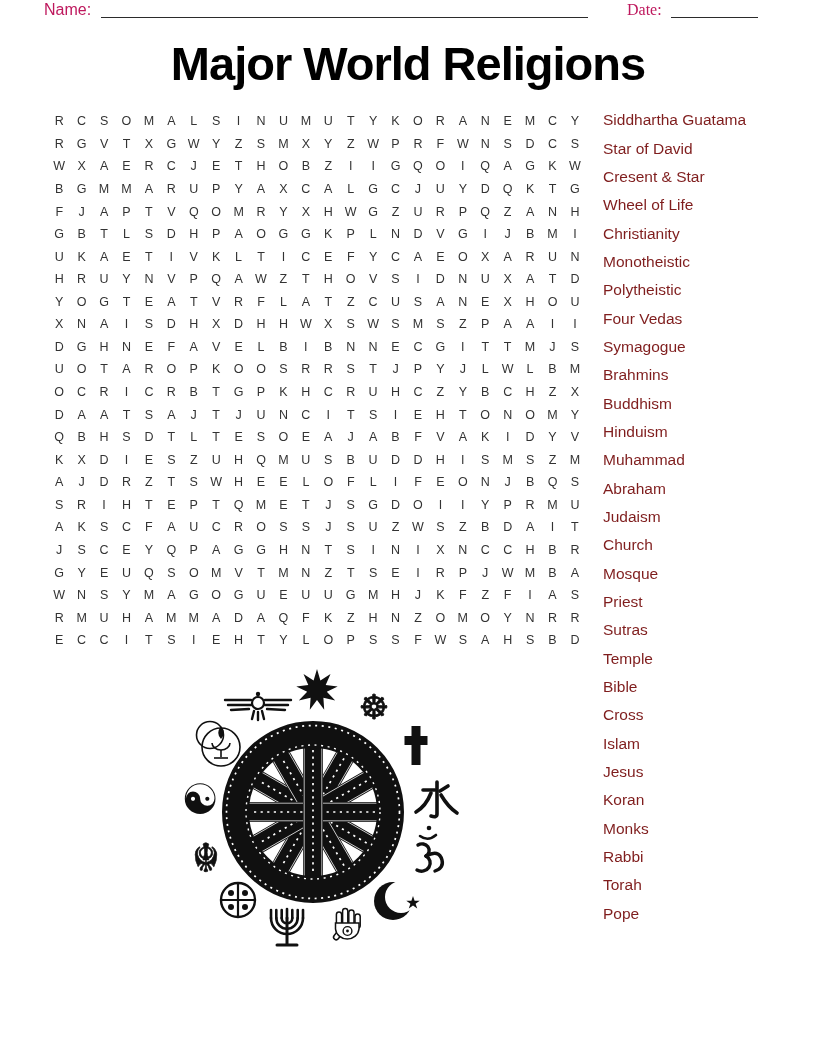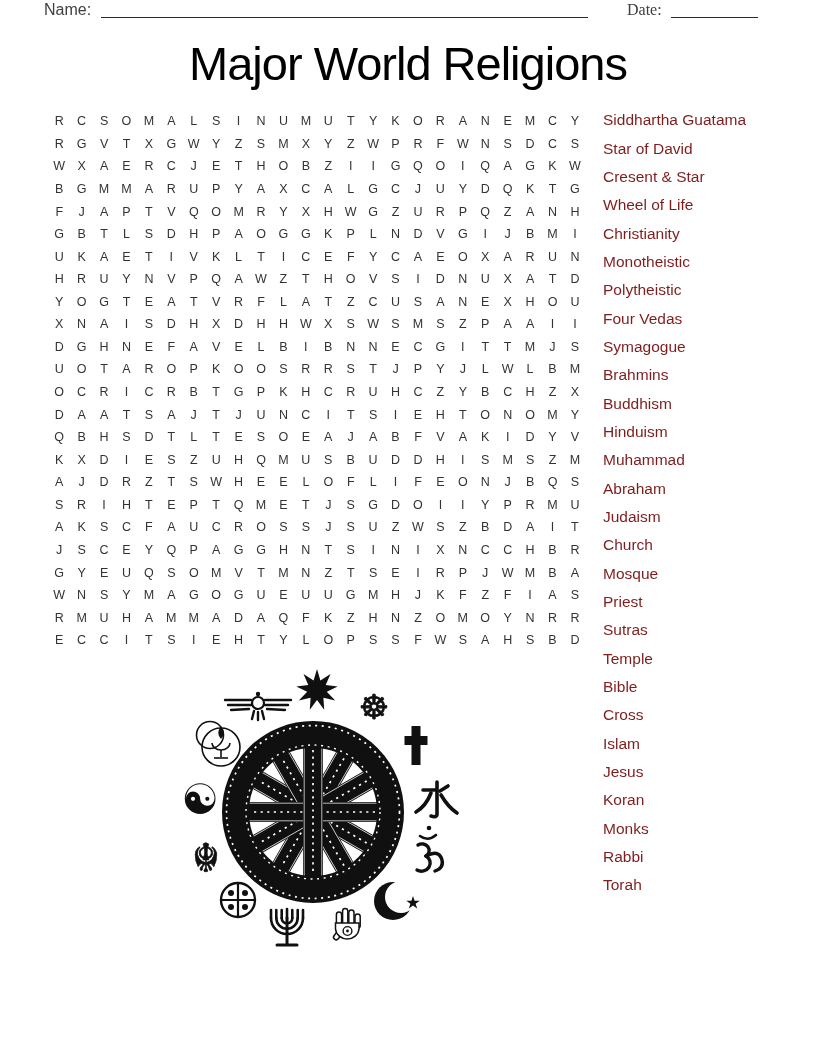--- a/index.html
+++ b/index.html
@@ -1,28 +1,28 @@
 <!DOCTYPE html>
 <html><head>
 <meta charset="utf-8">
 <style>
   html,body{margin:0;padding:0;}
   body{
     width:816px;height:1056px;position:relative;background:#ffffff;
     font-family:"Liberation Sans",sans-serif;color:#111;overflow:hidden;
   }
-  .hdr-label{position:absolute;font-size:16px;color:#404040;}
+  .hdr-label{position:absolute;font-size:16px;color:#be185d;}
   .fill-line{position:absolute;border-bottom:1.4px solid #2b2b2b;}
   #name-label{left:44px;top:1px;}
   #name-line{left:101px;top:2px;width:487px;height:15px;}
   #date-label{left:627px;top:1px;font-family:Liberation Serif, serif;}
   #date-line{left:671px;top:2px;width:87px;height:15px;}
   #page-title{
     position:absolute;left:0;right:0;top:36px;text-align:center;
-    font-size:47px;font-weight:normal;letter-spacing:-1px;color:#000;
+    font-size:47px;font-weight:bold;letter-spacing:-1px;color:#000;
   }
   #grid{
     position:absolute;left:48px;top:110px;
     display:grid;grid-template-columns:repeat(24,22.43px);grid-auto-rows:22.57px;
   }
   .cell{
     display:flex;align-items:center;justify-content:center;
     font-size:12.5px;font-weight:normal;color:#333;
   }
   #word-list{position:absolute;left:603px;top:106px;width:210px;}
@@ -640,20 +640,21 @@
     <div class="word">Sutras</div>
     <div class="word">Temple</div>
     <div class="word">Bible</div>
     <div class="word">Cross</div>
     <div class="word">Islam</div>
     <div class="word">Jesus</div>
     <div class="word">Koran</div>
     <div class="word">Monks</div>
     <div class="word">Rabbi</div>
     <div class="word">Torah</div>
+    <div class="word">Pope</div>
   </div>
 
 <svg id="interfaith-art" width="305" height="300" viewBox="0 0 305 300" xmlns="http://www.w3.org/2000/svg">
 
   <g>
     <g>
       <g transform="rotate(30 150 152)">
         <rect x="140" y="84" width="20" height="136" fill="#101010"></rect>
         <line x1="141.2" y1="86" x2="141.2" y2="218" stroke="#fff" stroke-width="0.7"></line>
         <line x1="158.8" y1="86" x2="158.8" y2="218" stroke="#fff" stroke-width="0.7"></line>

